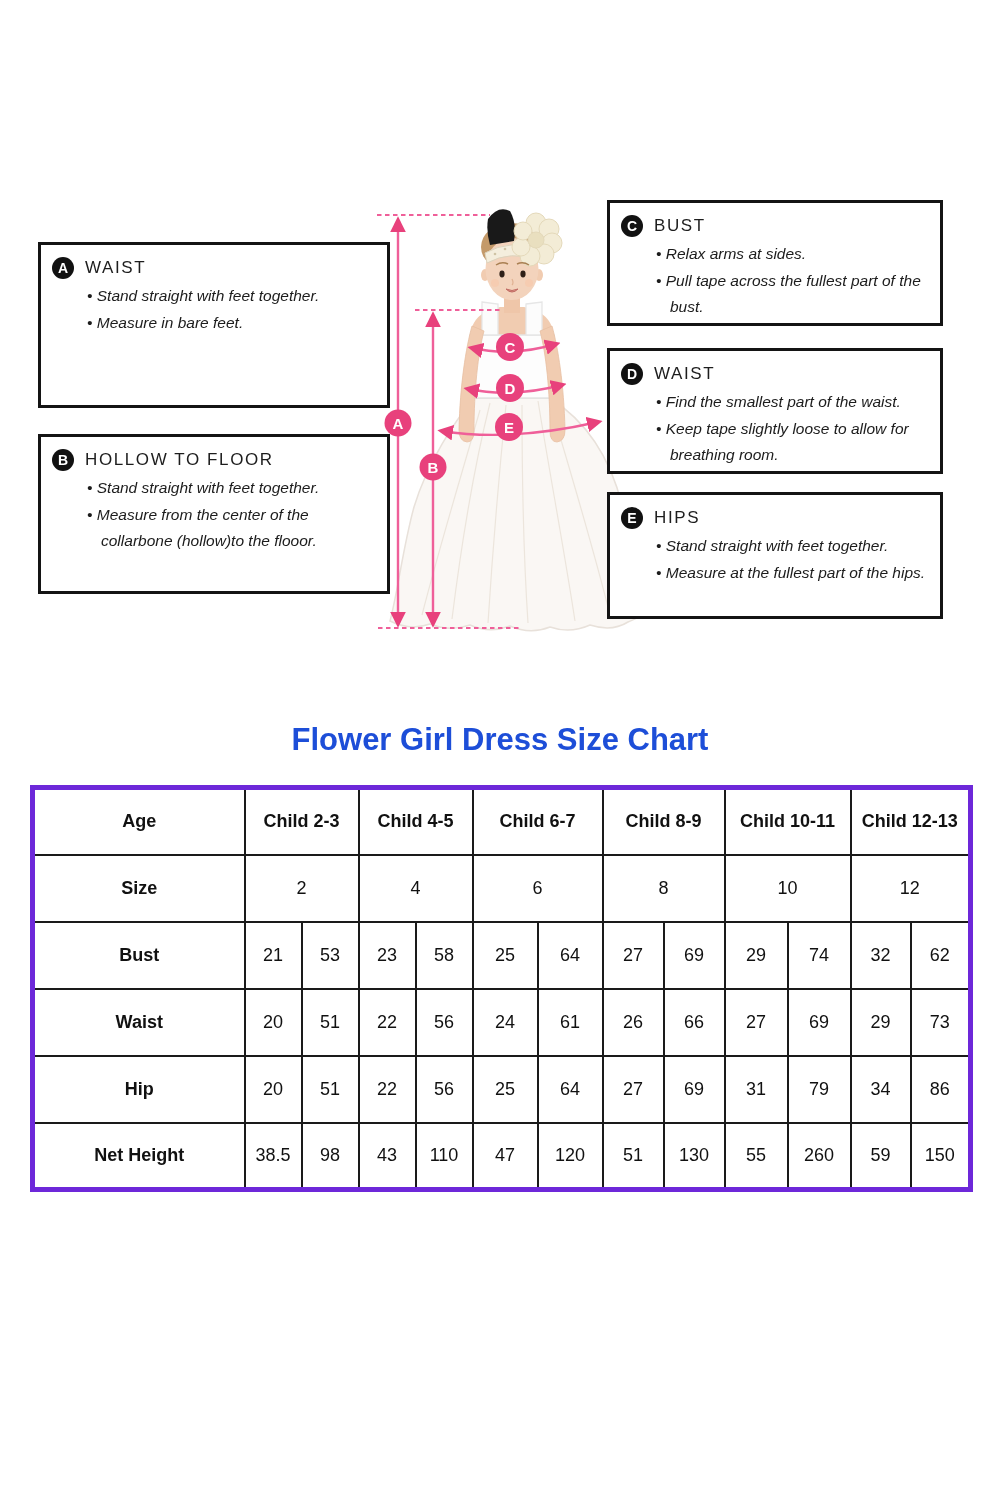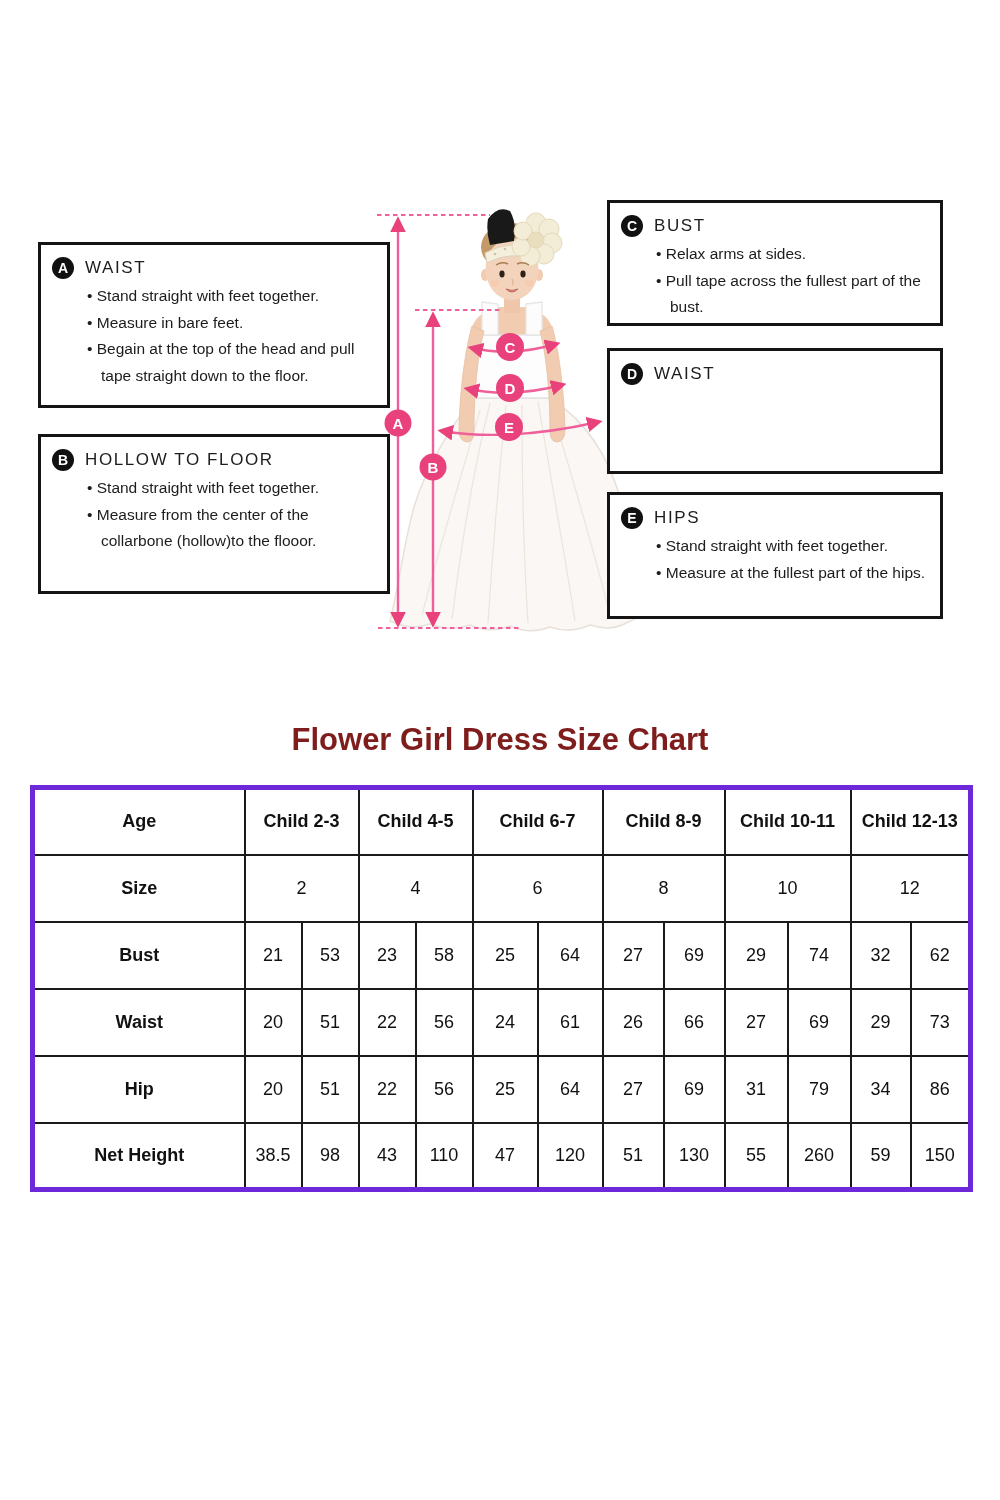--- a/index.html
+++ b/index.html
@@ -14,21 +14,21 @@
     position:absolute; background:#ffffff; border:3px solid #141414; z-index:3;
     box-sizing:border-box;
   }
   .ibox-head { display:flex; align-items:center; gap:11px; margin:12px 0 3px 11px; }
   .badge {
     width:22px; height:22px; border-radius:50%; background:#111; color:#fff;
     font-weight:bold; font-size:14px; display:flex; align-items:center;
     justify-content:center; flex:0 0 auto;
   }
   .ibox-title { font-size:17px; letter-spacing:1.6px; color:#1d1d1d; }
-  .ibox ul { list-style:none; margin:4px 0 0 0; padding:0 8px 0 46px; }
+  .ibox ul { list-style:none; margin:4px 0 0 0; padding:0 8px 0 46px;font-style:italic; }
   .ibox li {
     font-size:15.5px; line-height:1.72; color:#1c1c1c;
     padding-left:14px; text-indent:-14px;
   }
   .ibox li::before { content:"\2022\00a0"; }
 
   #box-a { left:38px;  top:242px; width:352px; height:166px; }
   #box-b { left:38px;  top:434px; width:352px; height:160px; }
   #box-c { left:607px; top:200px; width:336px; height:126px; }
   #box-d { left:607px; top:348px; width:336px; height:126px; }
@@ -40,21 +40,21 @@
   .mline { stroke:#ef5f99; stroke-width:2.4; fill:none; }
   .mcirc { fill:#e8417c; }
   .mletter {
     fill:#ffffff; font-weight:bold; font-size:15px; text-anchor:middle;
     font-family:"Liberation Sans","DejaVu Sans",sans-serif;
   }
 
   
   .chart-title {
     position:absolute; top:722px; left:0; width:100%; text-align:center;
-    font-size:31px; font-weight:bold; color:#7f1d1d; margin:0; z-index:2;
+    font-size:31px; font-weight:bold; color:#1d4ed8; margin:0; z-index:2;
   }
   .size-table {
     position:absolute; left:30px; top:785px; width:938px; z-index:3;
     border-collapse:collapse; table-layout:fixed; background:#ffffff;
     border:5px solid #6d28d9;
   }
   .size-table td {
     border:2.5px solid #1a1a1a; text-align:center; vertical-align:middle;
     font-size:18px; color:#111; padding:0; overflow:hidden;
   }
@@ -173,21 +173,20 @@
   </svg>
 
   <section class="ibox" id="box-a">
     <div class="ibox-head">
       <span class="badge">A</span>
       <span class="ibox-title">WAIST</span>
     </div>
     <ul>
       <li>Stand straight with feet together.</li>
       <li>Measure in bare feet.</li>
-      <li>Begain at the top of the head and pull tape straight down to the floor.</li>
     </ul>
   </section>
 
   <section class="ibox" id="box-b">
     <div class="ibox-head">
       <span class="badge">B</span>
       <span class="ibox-title">HOLLOW TO FLOOR</span>
     </div>
     <ul>
       <li>Stand straight with feet together.</li>
@@ -204,20 +203,24 @@
       <li>Relax arms at sides.</li>
       <li>Pull tape across the fullest part of the bust.</li>
     </ul>
   </section>
 
   <section class="ibox" id="box-d">
     <div class="ibox-head">
       <span class="badge">D</span>
       <span class="ibox-title">WAIST</span>
     </div>
+    <ul>
+      <li>Find the smallest part of the waist.</li>
+      <li>Keep tape slightly loose to allow for breathing room.</li>
+    </ul>
   </section>
 
   <section class="ibox" id="box-e">
     <div class="ibox-head">
       <span class="badge">E</span>
       <span class="ibox-title">HIPS</span>
     </div>
     <ul>
       <li>Stand straight with feet together.</li>
       <li>Measure at the fullest part of the hips.</li>

